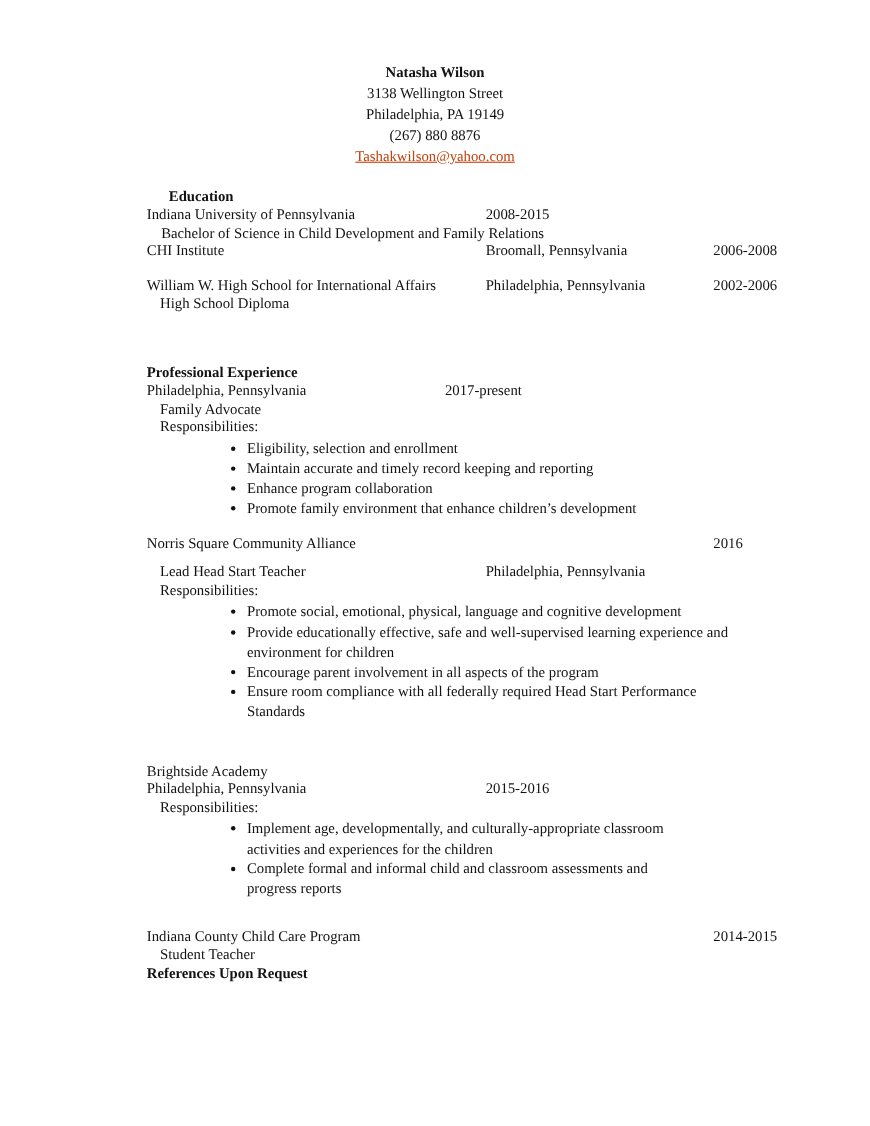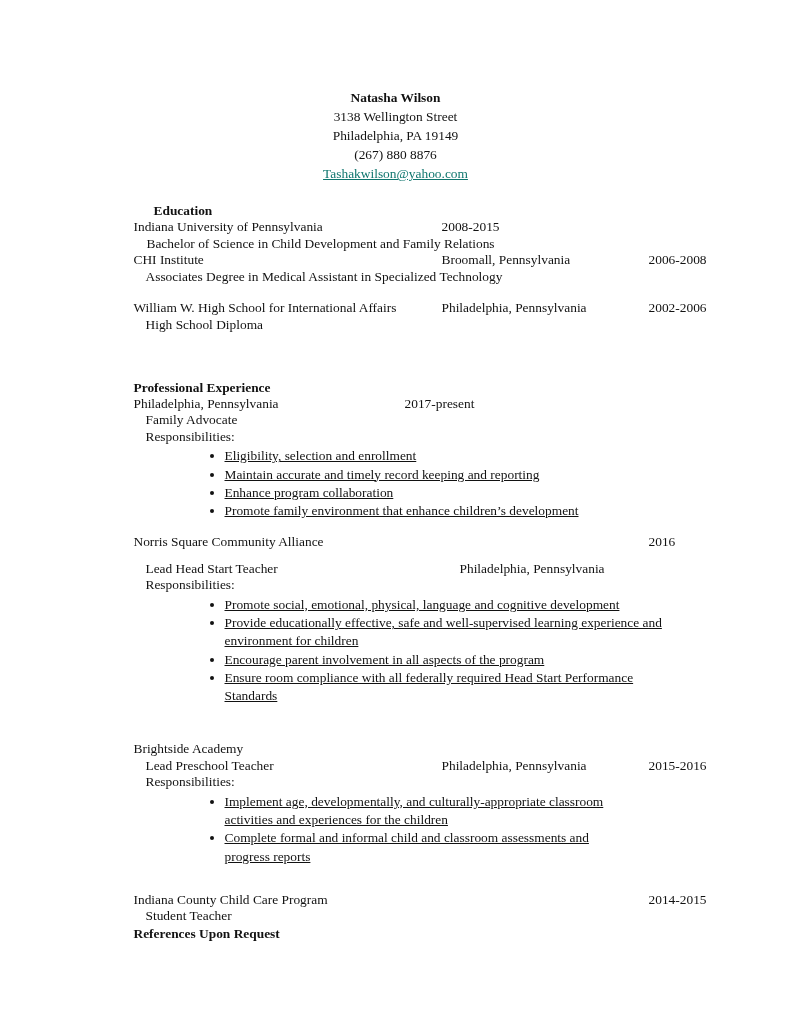--- a/index.html
+++ b/index.html
@@ -6,27 +6,27 @@
   .page {
     position: relative;
     width: 708px;
     height: 1024px;
     margin: 0 auto;
     background: #ffffff;
     color: #121212;
     font-family: "Liberation Serif", "DejaVu Serif", serif;
     font-size: 13.4px;
     box-sizing: border-box;
-    padding-top: 88px;
+    padding-top: 56px;
     overflow: hidden;
   }
   .header { text-align: center; line-height: 19px; }
   .header .name { font-weight: bold; }
   .header a.email {
-    color: #0f766e;
+    color: #c2410c;
     text-decoration: underline;
     cursor: pointer;
   }
   .content { padding: 0 84px 0 92px; }
   .sec-heading { font-weight: bold; line-height: 17px; }
   .edu-heading { margin-top: 19px; margin-left: 20px; }
   .exp-heading { margin-top: 45px; }
   .row {
     display: grid;
     grid-template-columns: 308px 207px auto;
@@ -36,29 +36,28 @@
   .row .c-left { white-space: nowrap; }
   .row .c-left.ind { padding-left: 12px; }
   .row .c-mid { white-space: nowrap; }
   .row .c-right { white-space: nowrap; }
   .sub { padding-left: 12px; line-height: 16.6px; }
   .sub.deg { padding-left: 13px; }
   ul.bullets {
     margin: 2px 0 0 0;
     padding-left: 91px;
     list-style: disc outside;
-    text-decoration: underline;
   }
   ul.bullets li {
     line-height: 18.2px;
     white-space: pre-line;
   }
   .mt-blank { margin-top: 15px; }
   .job-norris { margin-top: 14px; }
-  .norris-title-row { margin-top: 10px; gap: 18px; }
+  .norris-title-row { margin-top: 10px; }
   .job-brightside { margin-top: 36px; }
   .job-indiana { margin-top: 26px; }
   .footer {
     text-align: left;
     font-weight: bold;
     line-height: 17px;
   }
 </style>
 </head>
 <body>
@@ -83,21 +82,20 @@
       <span class="c-left">Indiana University of Pennsylvania</span>
       <span class="c-right">2008-2015</span>
     </div>
     <div class="sub deg">Bachelor of Science in Child Development and Family Relations</div>
 
     <div class="row">
       <span class="c-left">CHI Institute</span>
       <span class="c-mid">Broomall, Pennsylvania</span>
       <span class="c-right">2006-2008</span>
     </div>
-    <div class="sub">Associates Degree in Medical Assistant in Specialized Technology</div>
 
     <div class="row mt-blank">
       <span class="c-left">William W. High School for International Affairs</span>
       <span class="c-mid">Philadelphia, Pennsylvania</span>
       <span class="c-right">2002-2006</span>
     </div>
     <div class="sub">High School Diploma</div>
 
     <div class="sec-heading exp-heading">Professional Experience</div>
 
@@ -133,21 +131,20 @@
         <li>Provide educationally effective, safe and well-supervised learning experience and
 environment for children</li>
         <li>Encourage parent involvement in all aspects of the program</li>
         <li>Ensure room compliance with all federally required Head Start Performance Standards</li>
       </ul>
     </div>
 
     <div class="job-brightside">
       <div style="line-height:16.6px;">Brightside Academy</div>
       <div class="row">
-        <span class="c-left ind">Lead Preschool Teacher</span>
         <span class="c-mid">Philadelphia, Pennsylvania</span>
         <span class="c-right">2015-2016</span>
       </div>
       <div class="sub">Responsibilities:</div>
       <ul class="bullets">
         <li>Implement age, developmentally, and culturally-appropriate classroom
 activities and experiences for the children</li>
         <li>Complete formal and informal child and classroom assessments and
 progress reports</li>
       </ul>

